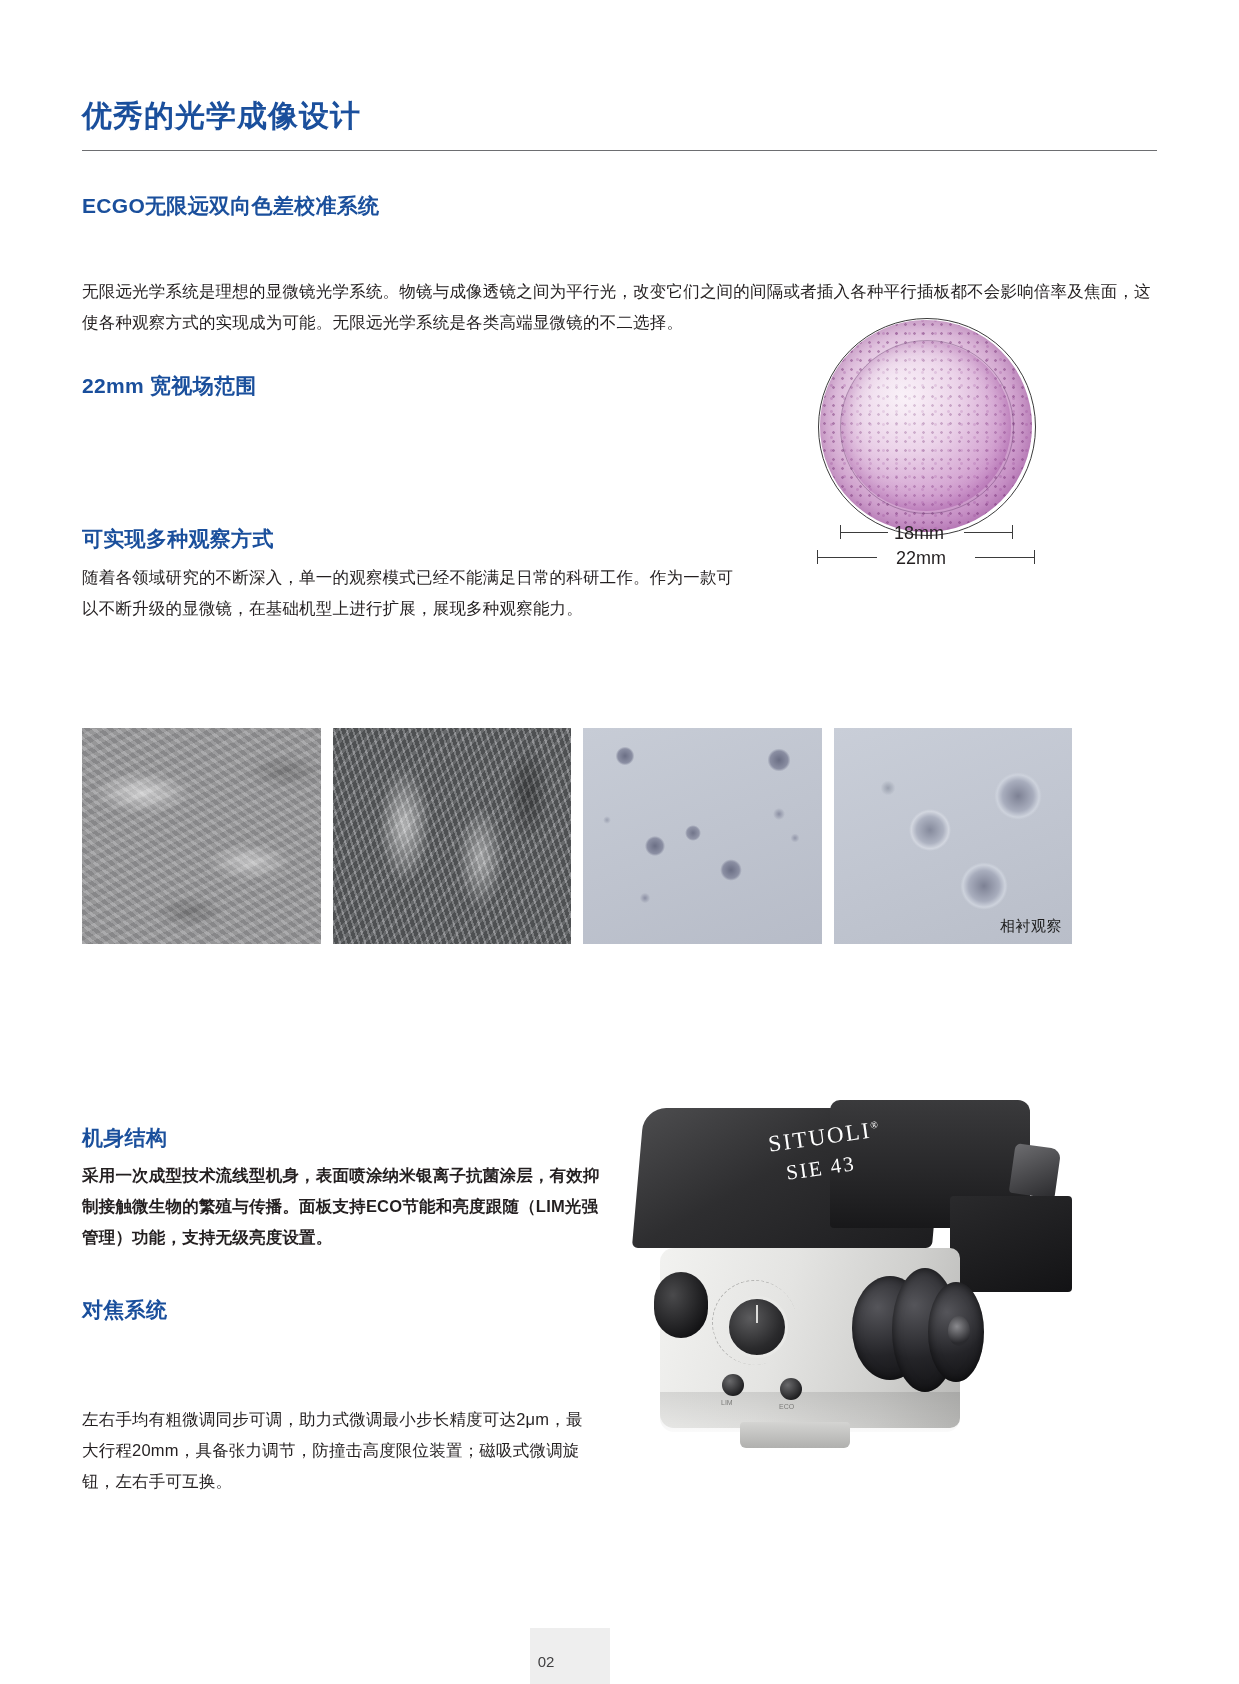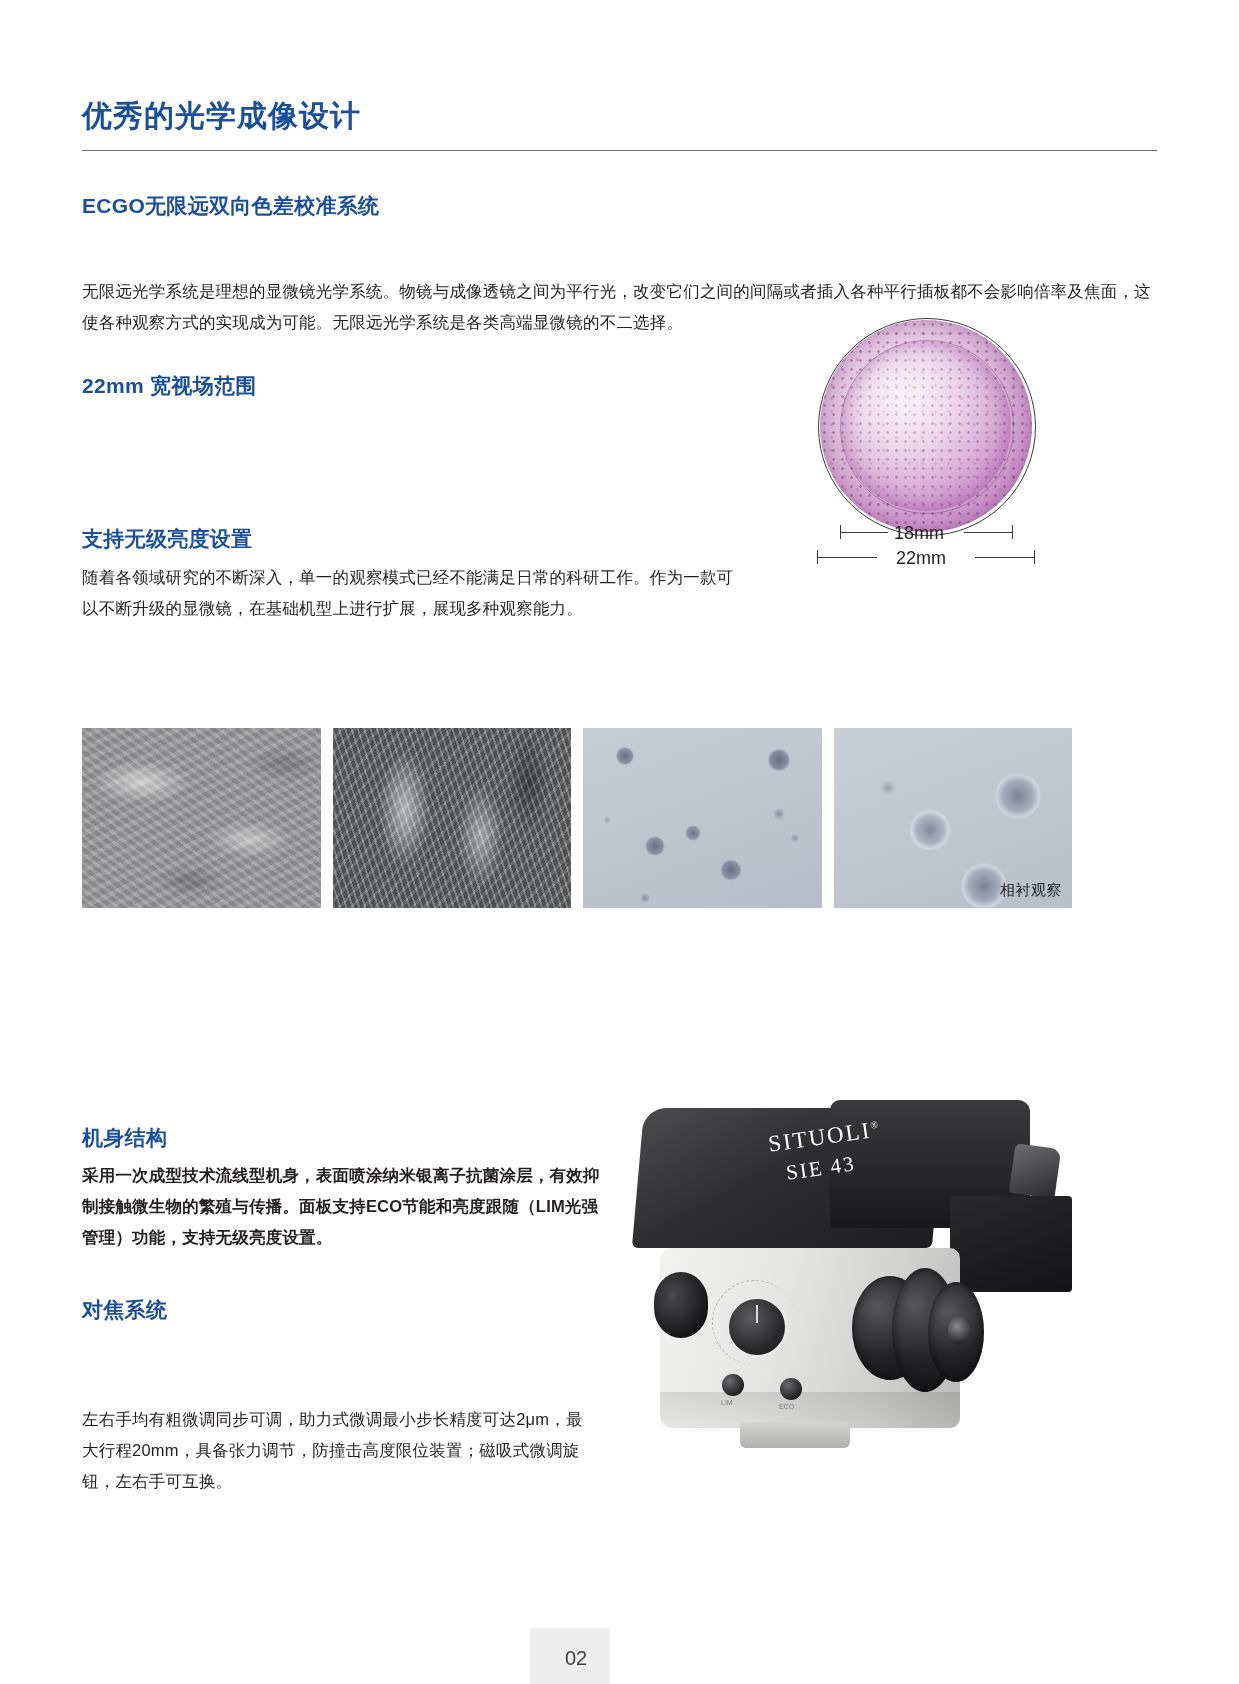--- a/index.html
+++ b/index.html
@@ -169,21 +169,21 @@
     left: 82px;
     top: 728px;
     width: 990px;
     height: 216px;
     display: flex;
     gap: 12px;
   }
   .strip .cell {
     position: relative;
     width: 241px;
-    height: 180px;
+    height: 216px;
     overflow: hidden;
   }
   
   .cell-1 {
     background:
       radial-gradient(ellipse 70px 30px at 25% 30%, rgba(255,255,255,0.55), rgba(255,255,255,0) 70%),
       radial-gradient(ellipse 60px 26px at 70% 62%, rgba(255,255,255,0.45), rgba(255,255,255,0) 70%),
       radial-gradient(ellipse 50px 22px at 45% 85%, rgba(0,0,0,0.20), rgba(0,0,0,0) 70%),
       radial-gradient(ellipse 55px 24px at 85% 20%, rgba(0,0,0,0.18), rgba(0,0,0,0) 70%),
       repeating-linear-gradient(38deg, rgba(255,255,255,0.10) 0 3px, rgba(0,0,0,0.07) 3px 7px),
@@ -429,25 +429,25 @@
   .footer-tab {
     position: absolute;
     left: 530px;
     bottom: 0;
     width: 80px;
     height: 56px;
     background: #eeeeee;
   }
   .footer-page-no {
     position: absolute;
-    left: 536px;
+    left: 506px;
     bottom: 14px;
     width: 80px;
     text-align: center;
-    font-size: 20px;
+    font-size: 15px;
     color: #414042;
   }
   .side-edge {
     position: absolute;
     right: 0;
     top: 0;
     bottom: 0;
     width: 10px;
     background: linear-gradient(90deg, rgba(0,0,0,0.04), rgba(0,0,0,0.10));
   }
@@ -478,21 +478,21 @@
     <div class="dim-tick d18-t2"></div>
     <div class="dim-label d18-lbl">18mm</div>
 
     <div class="dim-line d22-l"></div>
     <div class="dim-line d22-r"></div>
     <div class="dim-tick d22-t1"></div>
     <div class="dim-tick d22-t2"></div>
     <div class="dim-label d22-lbl">22mm</div>
   </div>
 
-  <div class="sec-head" id="h-modes">支持无级亮度设置</div>
+  <div class="sec-head" id="h-modes">可实现多种观察方式</div>
   <div class="sec-body" id="p-modes">随着各领域研究的不断深入，单一的观察模式已经不能满足日常的科研工作。作为一款可以不断升级的显微镜，在基础机型上进行扩展，展现多种观察能力。</div>
 
   <div class="strip">
     <div class="cell cell-1">
       <div class="cell-caption"></div>
     </div>
     <div class="cell cell-2">
       <div class="cell-caption"></div>
     </div>
     <div class="cell cell-3">

